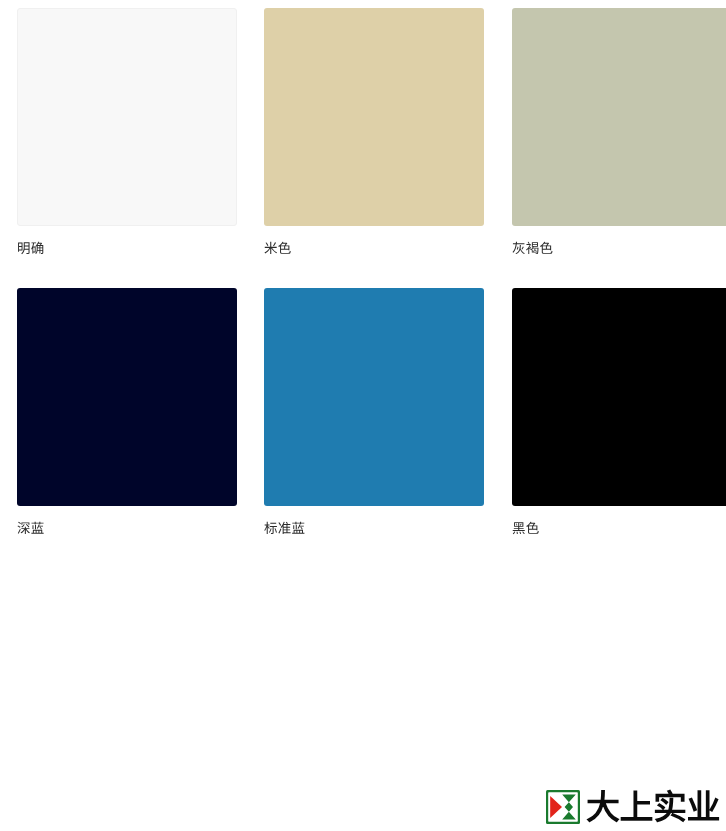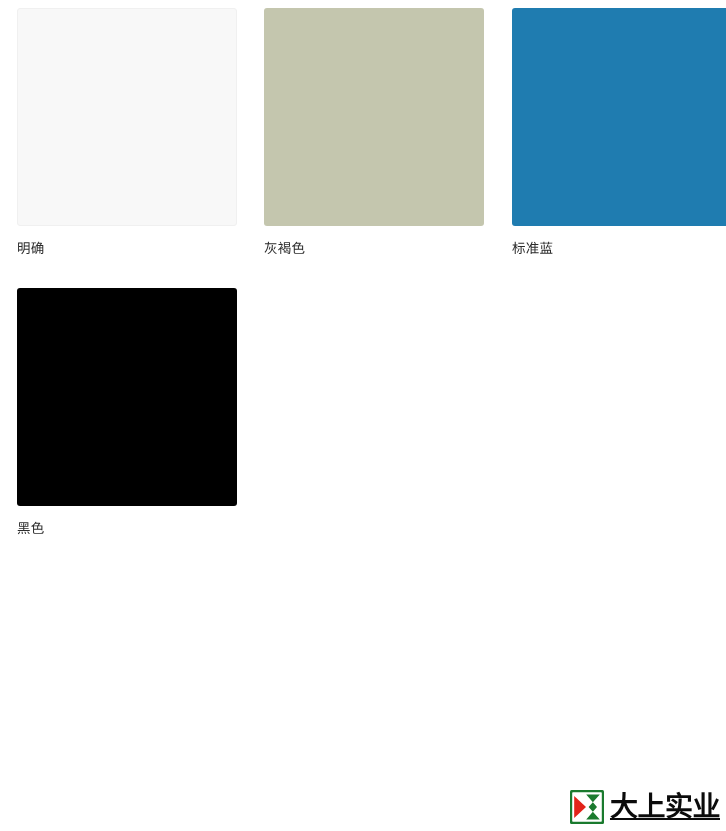--- a/index.html
+++ b/index.html
@@ -63,40 +63,47 @@
     gap: 6px;
   }
   #brand-mark {
     width: 34px;
     height: 34px;
     display: block;
     flex: 0 0 auto;
   }
   #brand-wordmark {
     font-family: "DejaVu Sans", "Liberation Sans", sans-serif;
-    font-size: 28px;
+    font-size: 34px;
     font-weight: bold;
     color: #0b0b0b;
     letter-spacing: -0.5px;
     line-height: 1;
     white-space: nowrap;
-    text-decoration: underline;
   }
 </style>
 </head>
 <body>
 
 <main id="swatch-grid">
     <div class="swatch-cell">
       <div class="swatch-chip" style="background: rgb(248, 248, 248); border: 1px solid rgb(240, 240, 240);"></div>
       <div class="swatch-label">明确</div>
     </div>
     <div class="swatch-cell">
+      <div class="swatch-chip" style="background: rgb(222, 208, 168);"></div>
+      <div class="swatch-label">米色</div>
+    </div>
+    <div class="swatch-cell">
       <div class="swatch-chip" style="background: rgb(196, 198, 174);"></div>
       <div class="swatch-label">灰褐色</div>
+    </div>
+    <div class="swatch-cell">
+      <div class="swatch-chip" style="background: rgb(0, 5, 42);"></div>
+      <div class="swatch-label">深蓝</div>
     </div>
     <div class="swatch-cell">
       <div class="swatch-chip" style="background: rgb(31, 124, 176);"></div>
       <div class="swatch-label">标准蓝</div>
     </div>
     <div class="swatch-cell">
       <div class="swatch-chip" style="background: rgb(0, 0, 0);"></div>
       <div class="swatch-label">黑色</div>
     </div>
   </main>

